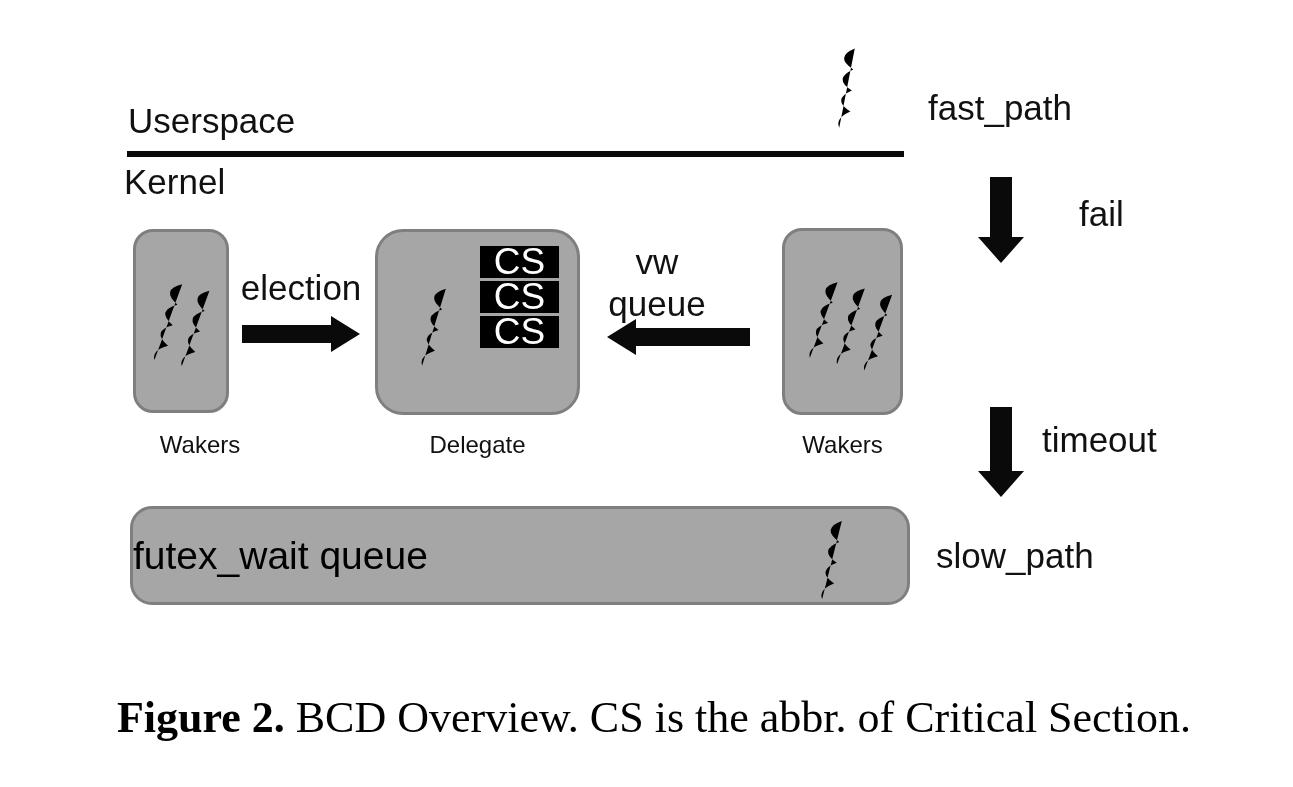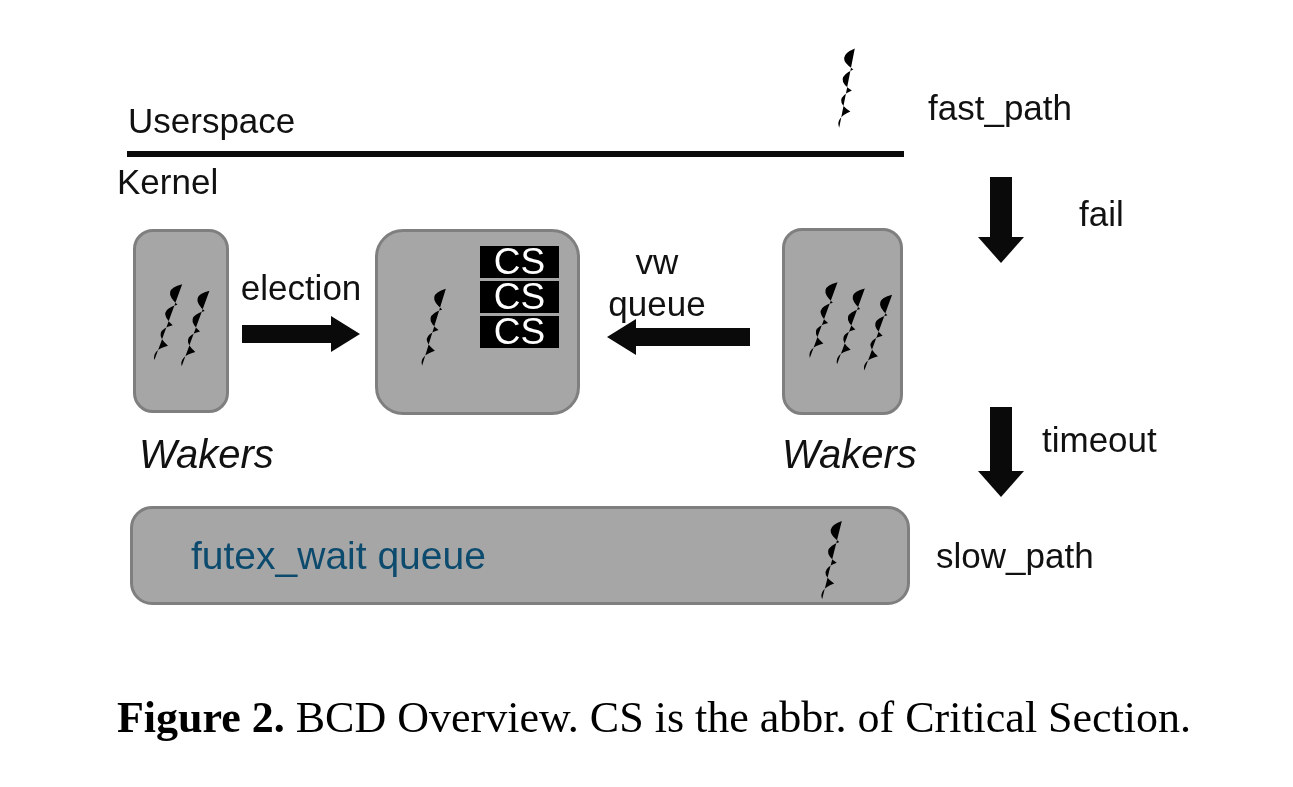--- a/index.html
+++ b/index.html
@@ -2,21 +2,21 @@
 <html style="--thread-blue: #2F5496; --box-fill: #A6A6A6; --box-border: #7F7F7F; --cs-bg: #000000; --cs-text: #FFFFFF;"><head>
 <meta charset="utf-8">
 <style>
   html,body{margin:0;padding:0;background:#fff;}
   #page{
     position:relative;width:1293px;height:787px;background:#ffffff;overflow:hidden;
     font-family:"Liberation Sans","DejaVu Sans",sans-serif;color:#0a0a0a;
   }
   .abs{position:absolute;}
   .lbl{font-size:35px;line-height:1.15;white-space:nowrap;color:#111;}
-  .lbl-lg{font-size:40px;line-height:1.15;white-space:nowrap;color:#111;font-style:italic;}
+  .lbl-lg{font-size:24px;line-height:1.15;white-space:nowrap;color:#111;}
   .center{text-align:center;}
 
   
   .divider{left:127px;top:151px;width:777px;height:6px;background:#0a0a0a;}
 
   
   .gbox{
     background:var(--box-fill);
     border:3px solid var(--box-border);
     box-sizing:border-box;
@@ -46,33 +46,33 @@
   
   .arrow{display:block;}
   .arrow rect,.arrow polygon{fill:#0a0a0a;}
   .fail-arrow{left:978px;top:177px;}
   .timeout-arrow{left:978px;top:407px;}
   .election-arrow{left:242px;top:316px;}
   .vw-arrow{left:607px;top:319px;}
 
   
   .userspace-lbl{left:128px;top:101px;}
-  .kernel-lbl{left:117px;top:162px;}
+  .kernel-lbl{left:124px;top:162px;}
   .fastpath-lbl{left:928px;top:88px;}
   .fail-lbl{left:1079px;top:194px;}
   .midpath-lbl{left:932px;top:304px;}
   .timeout-lbl{left:1042px;top:420px;}
   .slowpath-lbl{left:936px;top:536px;}
   .election-lbl{left:238px;top:268px;width:126px;}
   .vw-lbl{left:594px;top:241px;width:126px;line-height:1.2;}
   .wakers-lbl{left:139px;top:431px;width:122px;}
   .delegate-lbl{left:405px;top:431px;width:145px;}
   .waiters-lbl{left:782px;top:431px;width:121px;}
 
-  .futex-lbl{padding-left:58px;font-size:39px;color:#0c4a6e;white-space:nowrap;}
+  .futex-lbl{font-size:39px;color:#000000;white-space:nowrap;}
 
   
   .caption{left:0;top:692px;width:100%;text-align:center;
            font-family:"Liberation Serif","DejaVu Serif",serif;
            font-size:44px;color:#000;padding-left:15px;box-sizing:border-box;}
   .caption .tag{font-weight:bold;}
 </style>
 </head>
 <body>
 
@@ -129,20 +129,21 @@
   <div class="abs gbox delegate-box">
     <svg class="abs squig delegate-squig" width="27" height="88" viewBox="0 0 27 88">
         <use href="#squig-path"></use>
       </svg>
     <div class="abs cs-stack">
       <div class="cs-cell">CS</div>
       <div class="cs-cell">CS</div>
       <div class="cs-cell">CS</div>
     </div>
   </div>
+  <div class="abs lbl-lg center delegate-lbl">Delegate</div>
 
   <div class="abs lbl center vw-lbl"><span>vw</span><br><span>queue</span></div>
   <svg class="abs arrow vw-arrow" width="143" height="36" viewBox="0 0 143 36">
       <rect x="29" y="9" width="114" height="18"></rect>
       <polygon points="29,0 0,18 29,36"></polygon>
     </svg>
 
   <div class="abs gbox waiters-box">
     <div class="abs threads tilt waiters-threads">
       <svg class="squig" width="27" height="88" viewBox="0 0 27 88">

